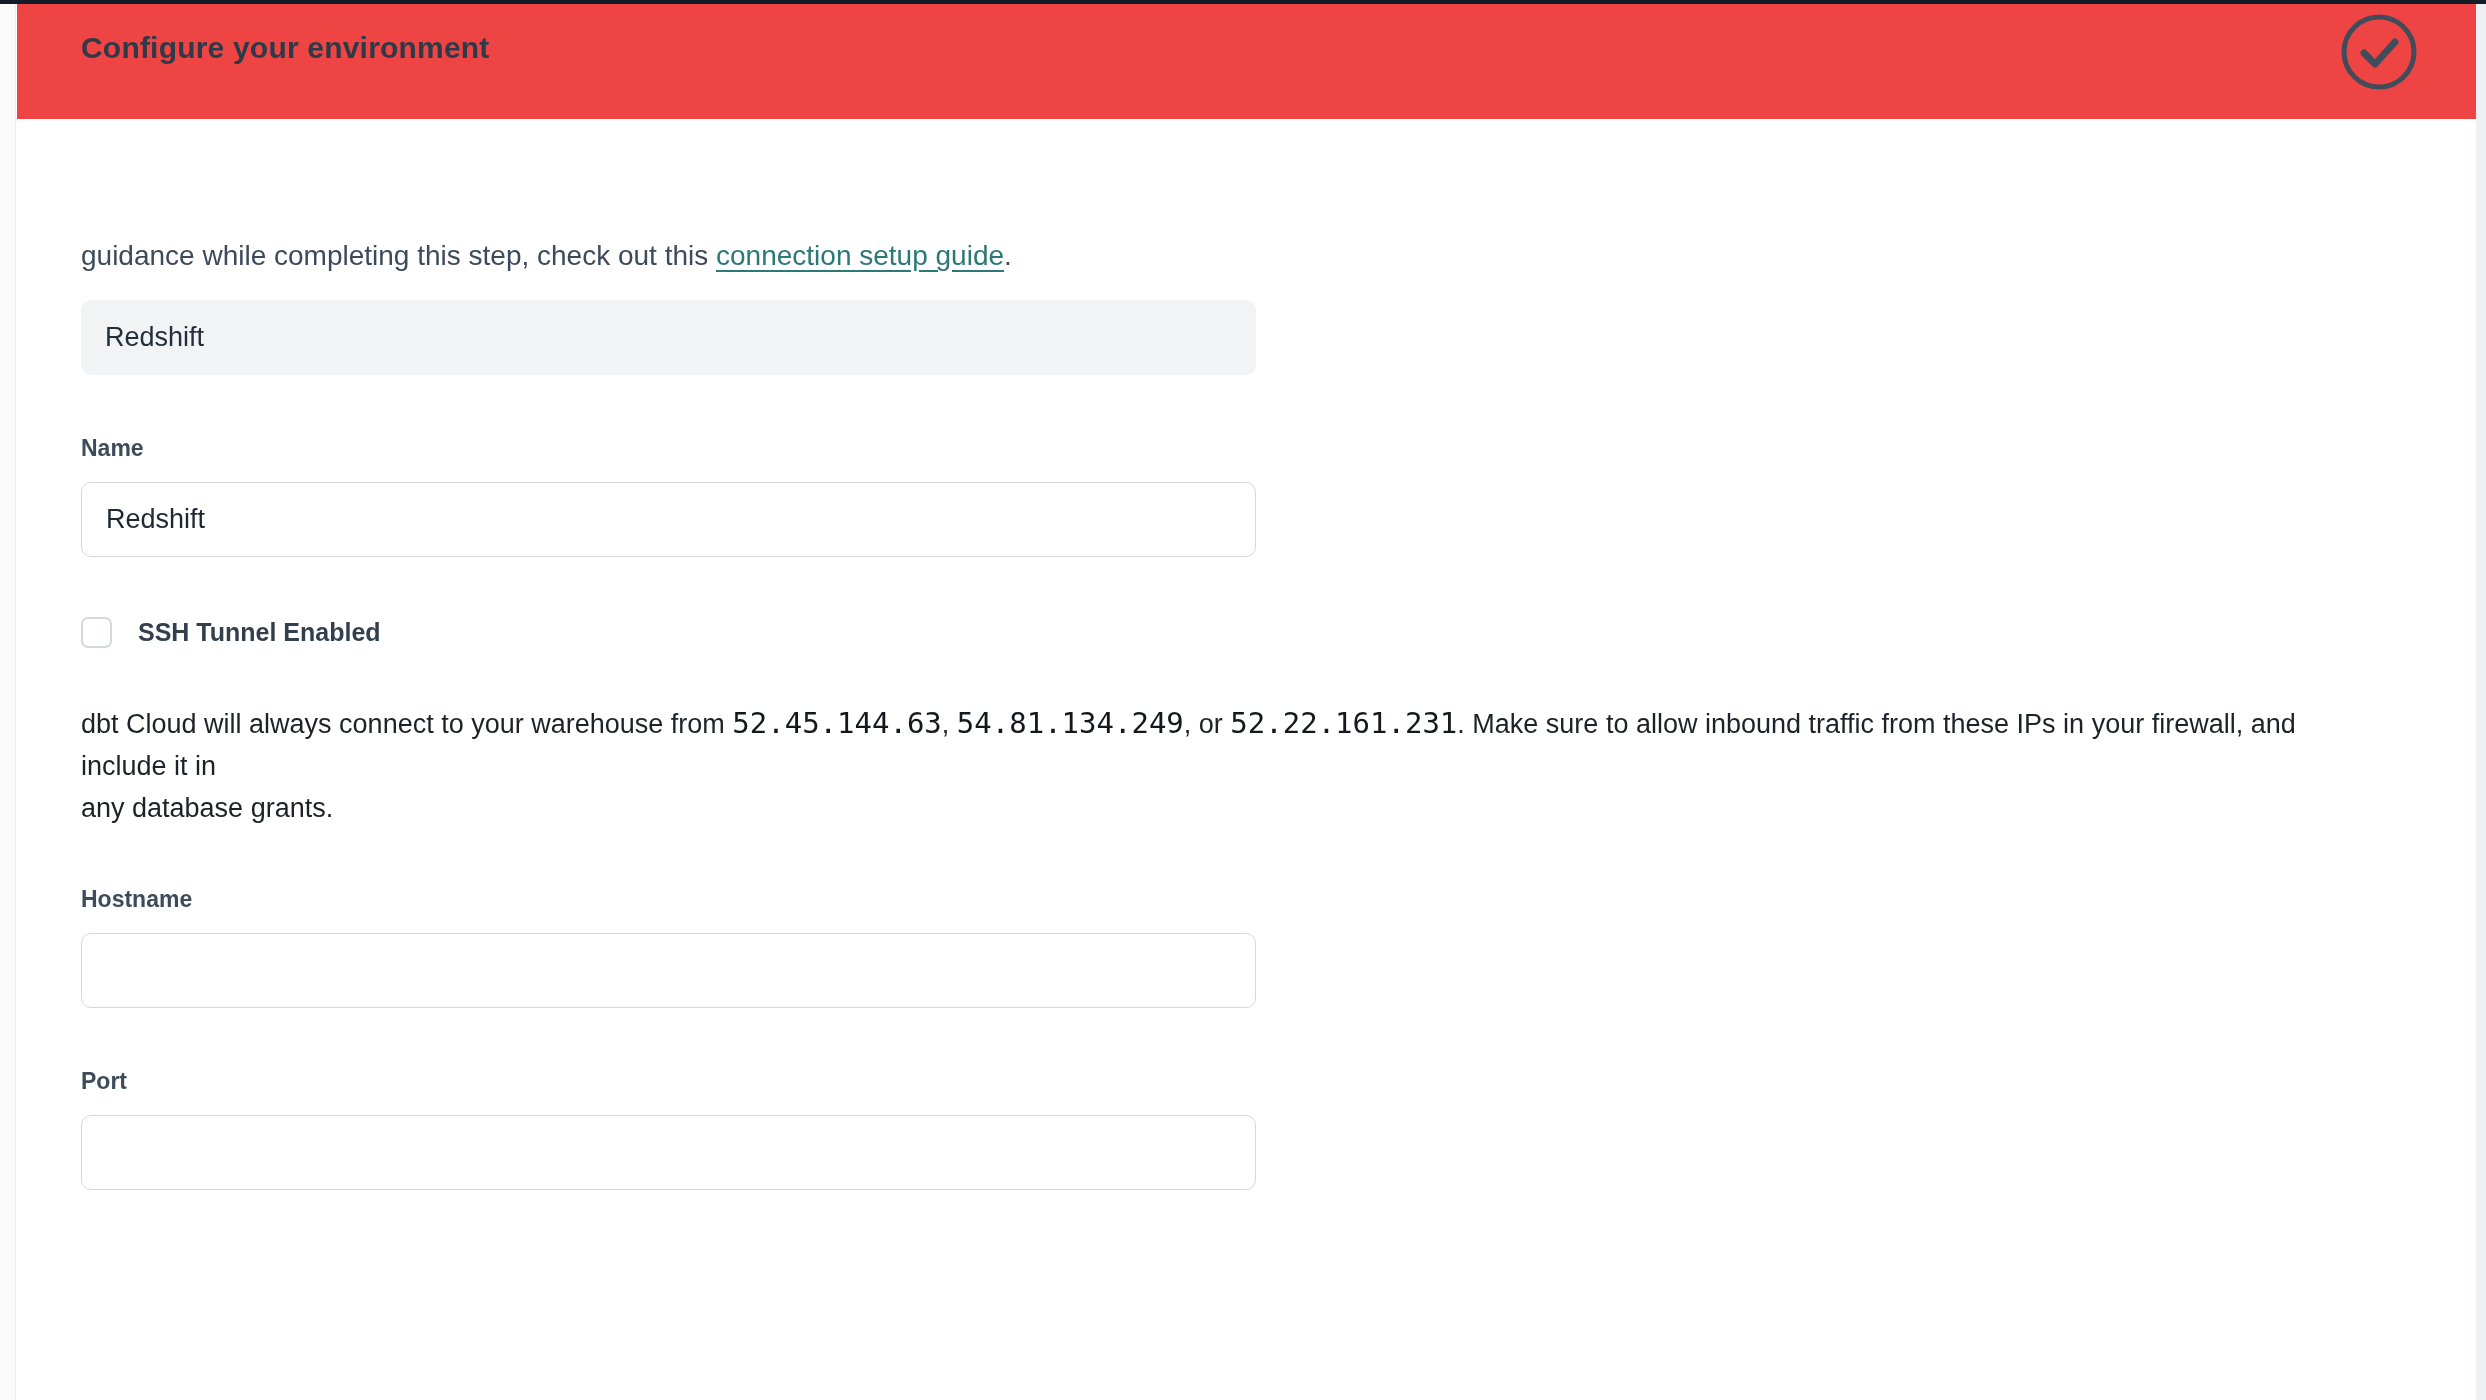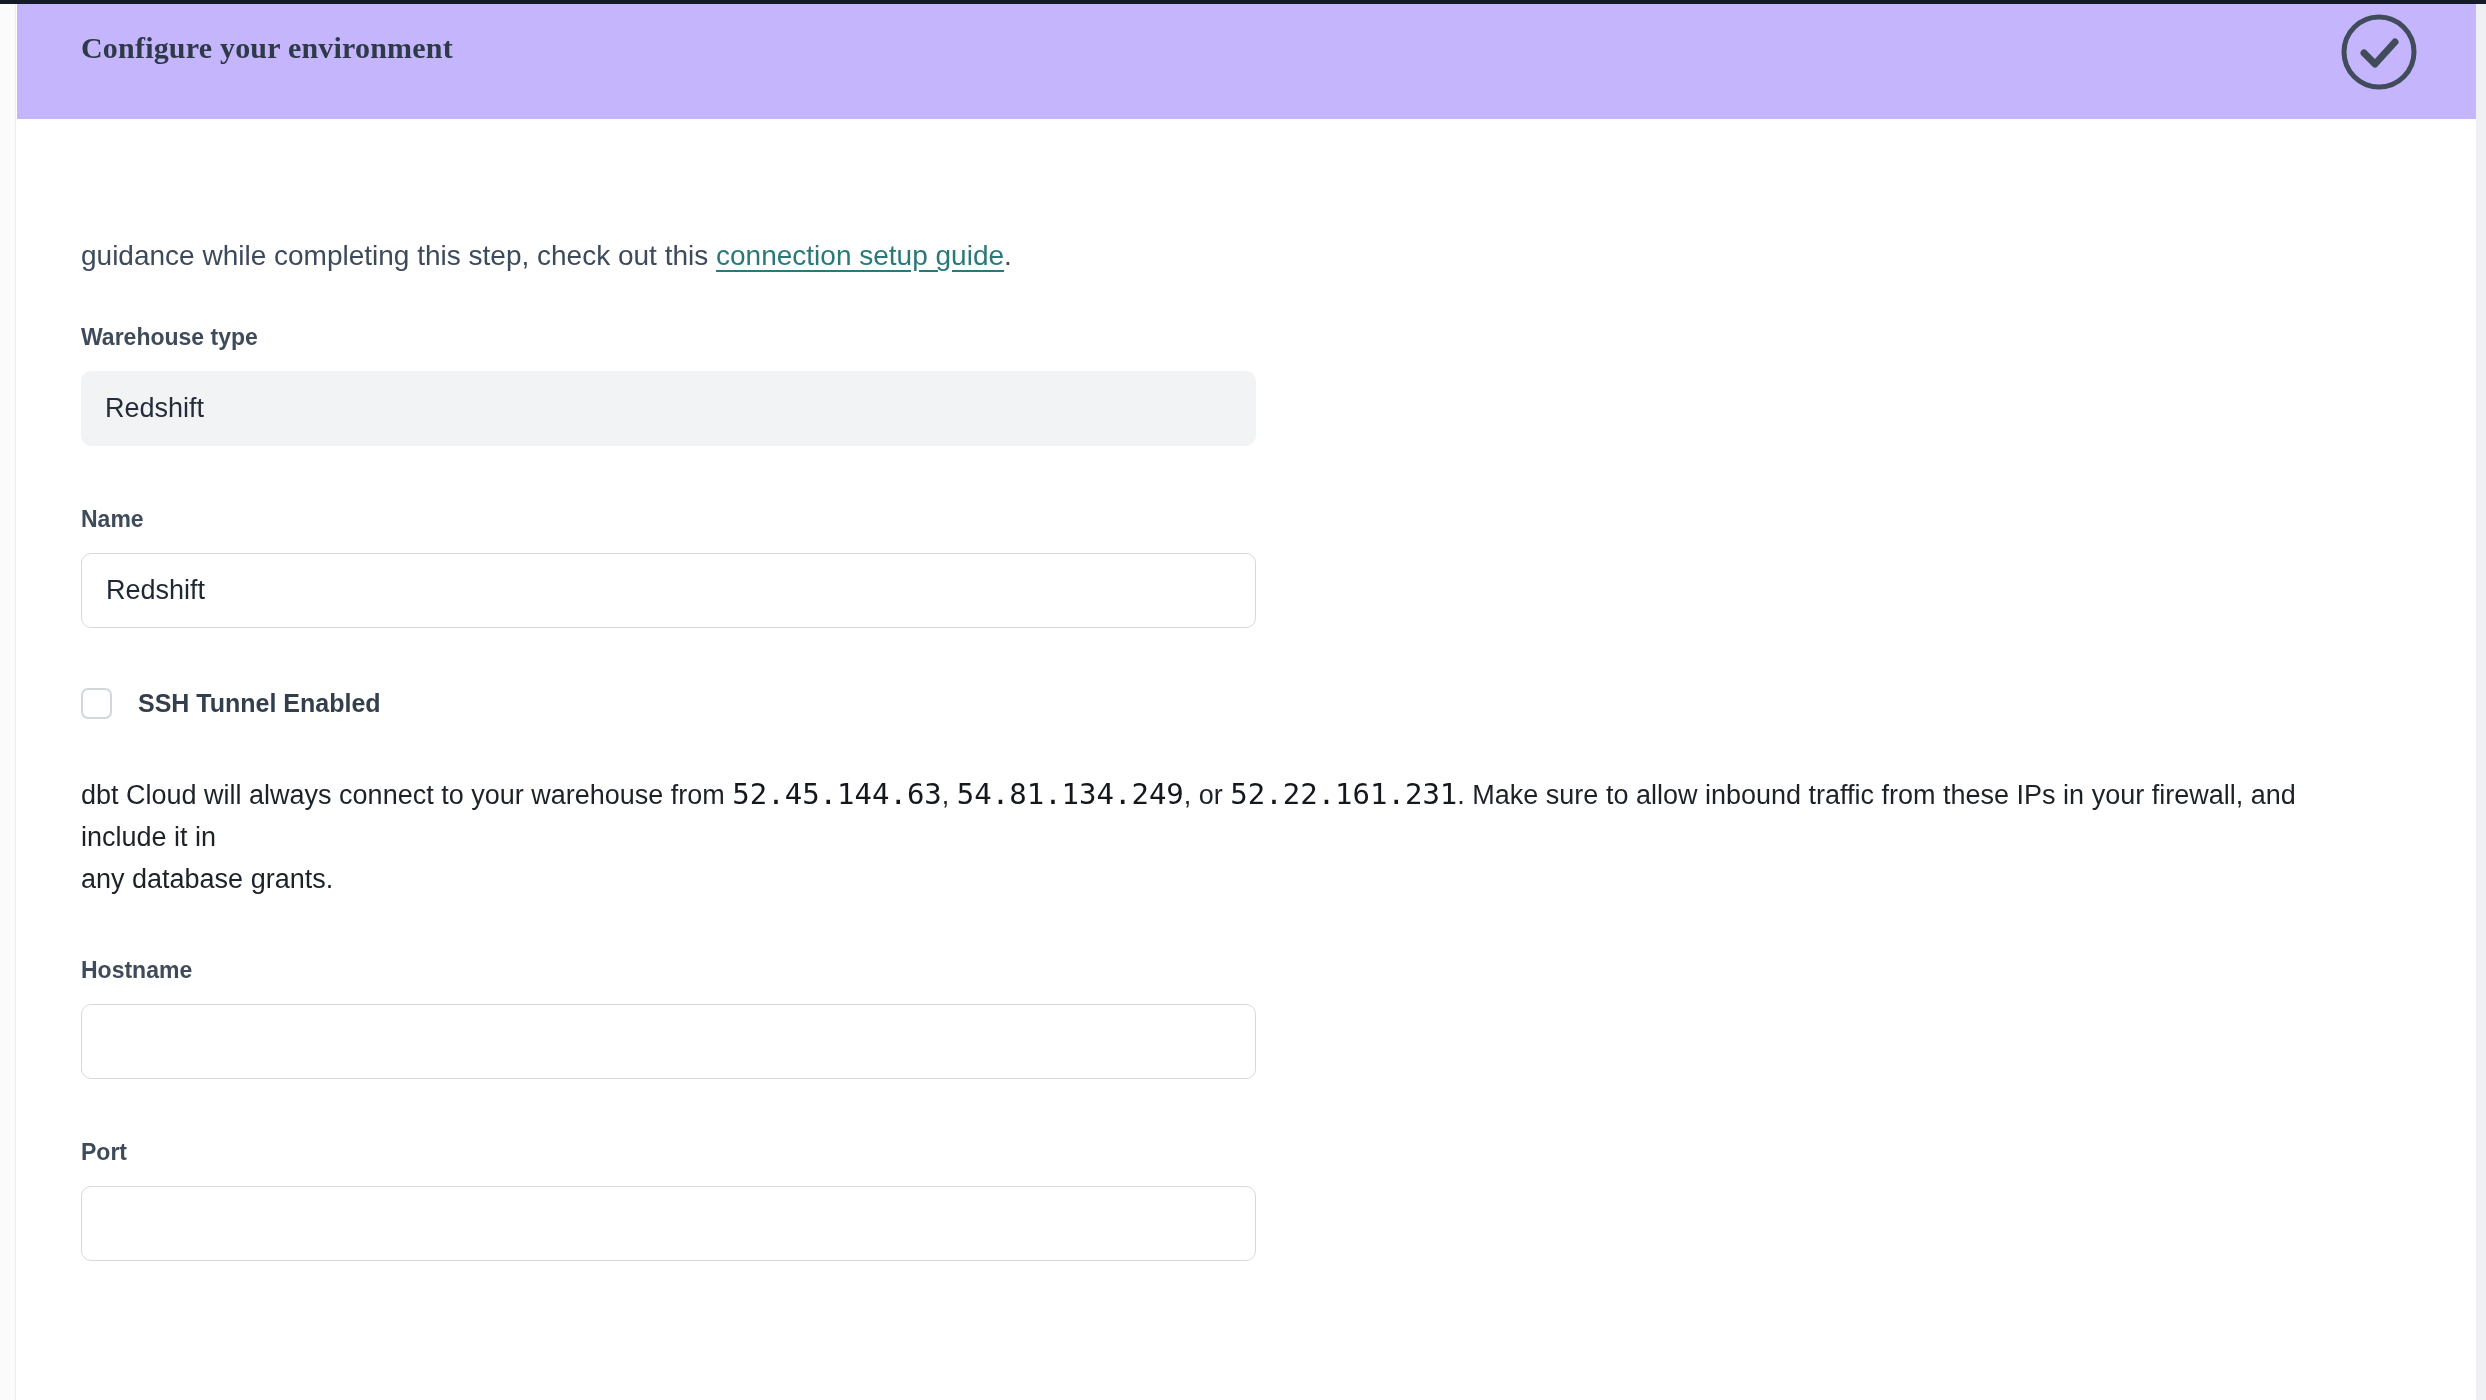--- a/index.html
+++ b/index.html
@@ -21,22 +21,21 @@
     background: #fbfbfc; border-right: 1px solid #ededf0; z-index: 4;
   }
   .right-strip {
     position: absolute; right: 0; top: 4px; bottom: 0; width: 10px;
     background: #eef0f3; z-index: 4;
   }
   .page { margin: 4px 10px 0 17px; }
   .step-header {
     position: relative;
     height: 115px;
-    background: #c4b5fd;
-    font-family: Liberation Serif, serif;
+    background: #ef4444;
   }
   .step-title {
     position: absolute; left: 64px; top: 27px;
     font-size: 30px; font-weight: 700; color: #2e3a47;
     letter-spacing: 0.2px;
   }
   .check-circle {
     position: absolute; top: 8px; right: 57px;
     width: 80px; height: 80px;
   }
@@ -120,21 +119,20 @@
     <svg class="check-circle" viewBox="0 0 80 80">
       <circle cx="40" cy="40" r="35" fill="none" stroke="#414c5a" stroke-width="5"></circle>
       <path d="M25 41 L36 52 L56 30" fill="none" stroke="#414c5a" stroke-width="7" stroke-linecap="round" stroke-linejoin="round"></path>
     </svg>
   </header>
 
   <main>
 
     <p class="intro"><br><span>guidance while completing this step, check out this </span><a href="#">connection setup guide</a><span>.</span></p>
 
-    <label class="field-label lbl-wt">Warehouse type</label>
     <div class="readonly-field">
       <span>Redshift</span>
     </div>
 
     <label class="field-label lbl-name">Name</label>
     <input type="text" class="text-input" value="Redshift" style="">
 
     <div class="checkbox-row">
       <div class="checkbox" role="checkbox" aria-checked="false"></div>
       <span class="checkbox-label">SSH Tunnel Enabled</span>

